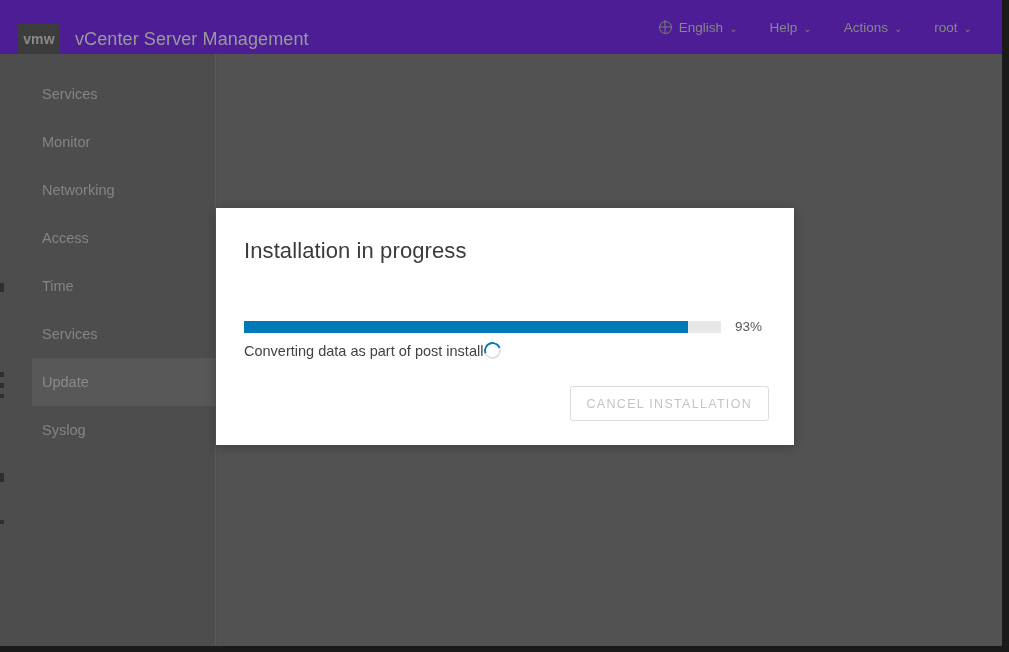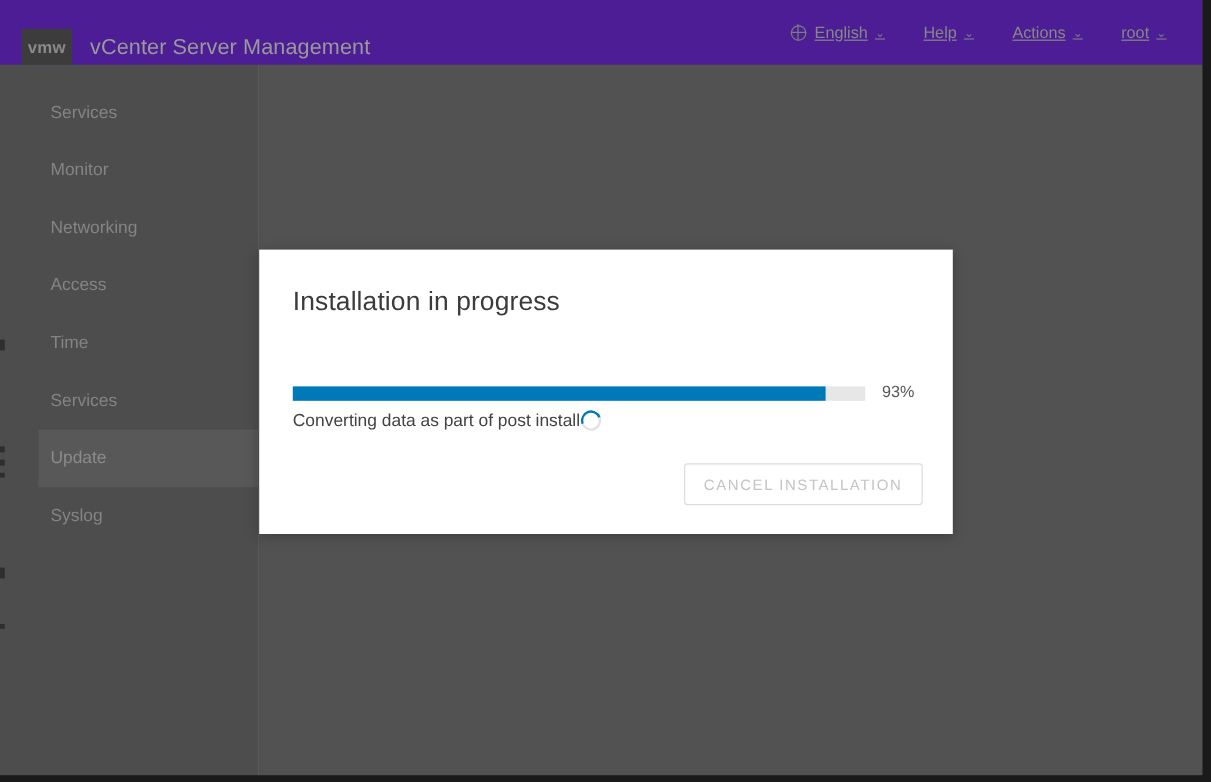--- a/index.html
+++ b/index.html
@@ -50,21 +50,20 @@
     padding-right:14px;
   }
   .hdr-item {
     display:flex; align-items:center;
     color:#878787;
     font-size:13.5px;
     padding:0 16px;
     height:100%;
     cursor:default;
     white-space:nowrap;
-    text-decoration:underline;
   }
   .hdr-item .caret {
     margin-left:6px;
     font-size:10px;
     opacity:0.85;
     transform:translateY(1px);
   }
   .globe {
     width:13px; height:13px;
     margin-right:7px;
@@ -133,21 +132,21 @@
     box-shadow:0 2px 10px rgba(0,0,0,0.25);
     padding:30px 28px 0 28px;
   }
   #modal-title {
     font-size:22px;
     font-weight:400;
     color:#3b3b3b;
     letter-spacing:0.1px;
   }
   #progress-row {
-    display:flex; align-items:flex-end;
+    display:flex; align-items:center;
     margin-top:55px;
   }
   #progress-track {
     width:477px; height:12px;
     background:#e7e7e7;
     flex:none;
   }
   #progress-fill {
     height:100%;
     background:#0079b8;

